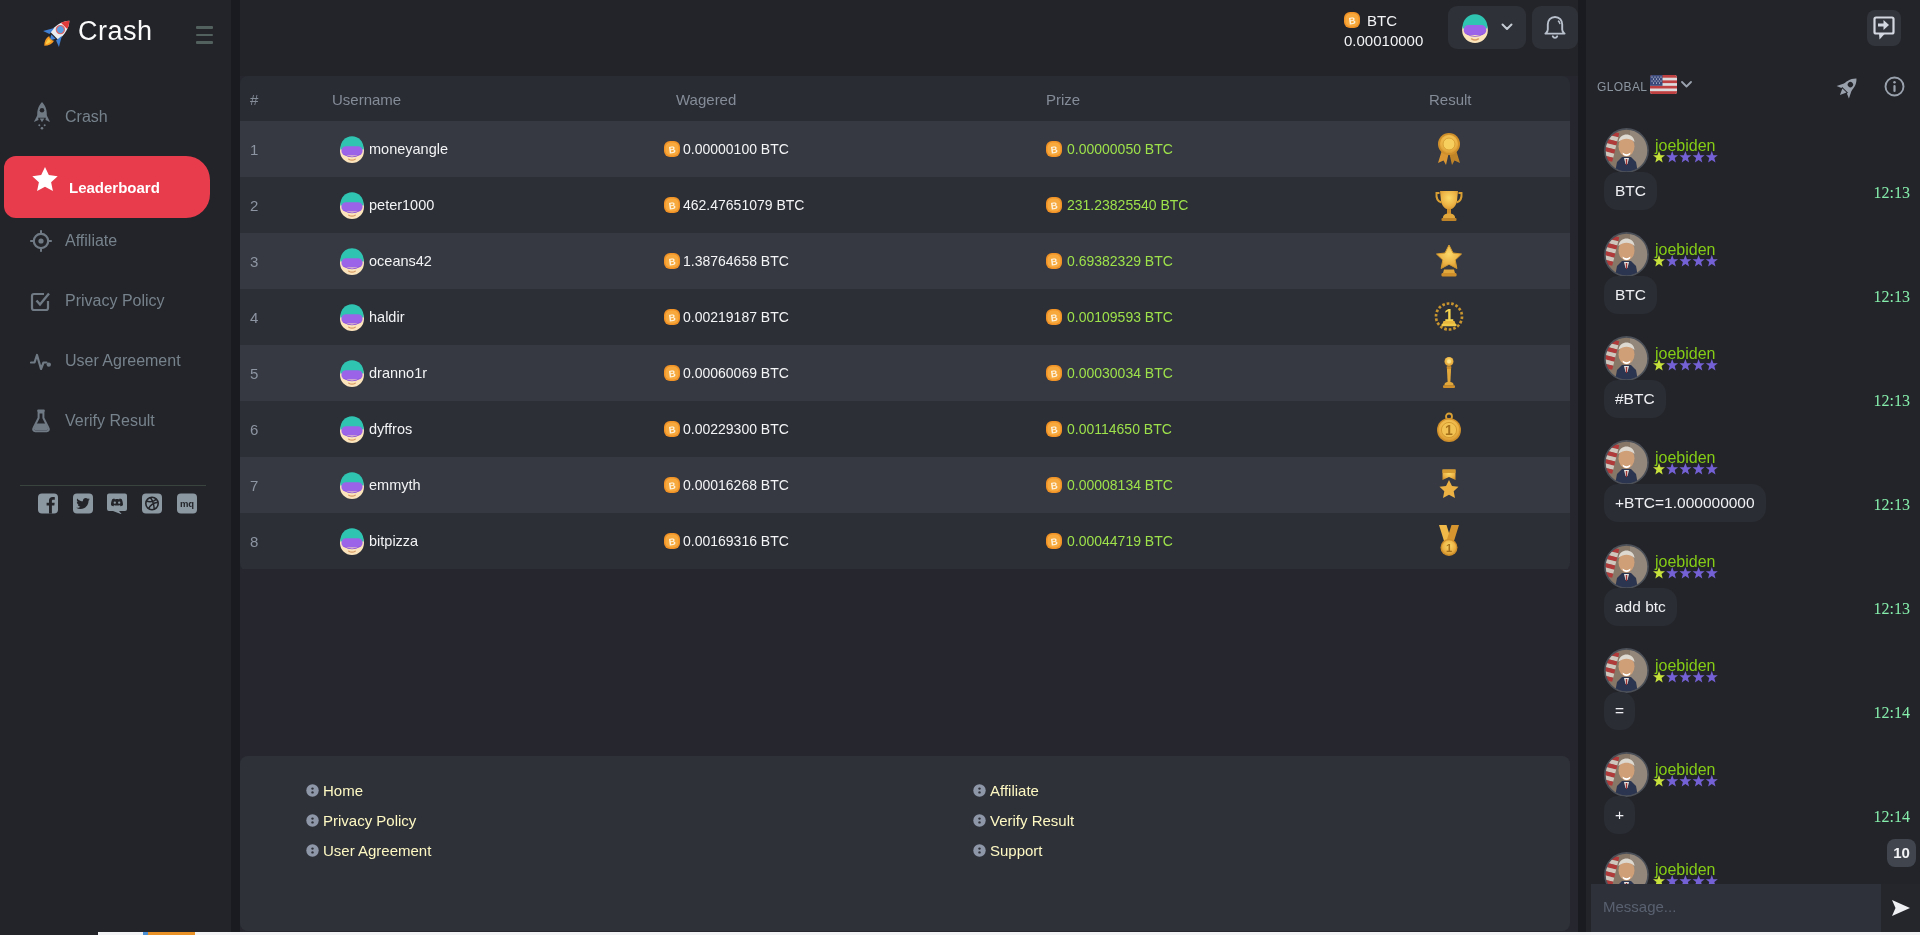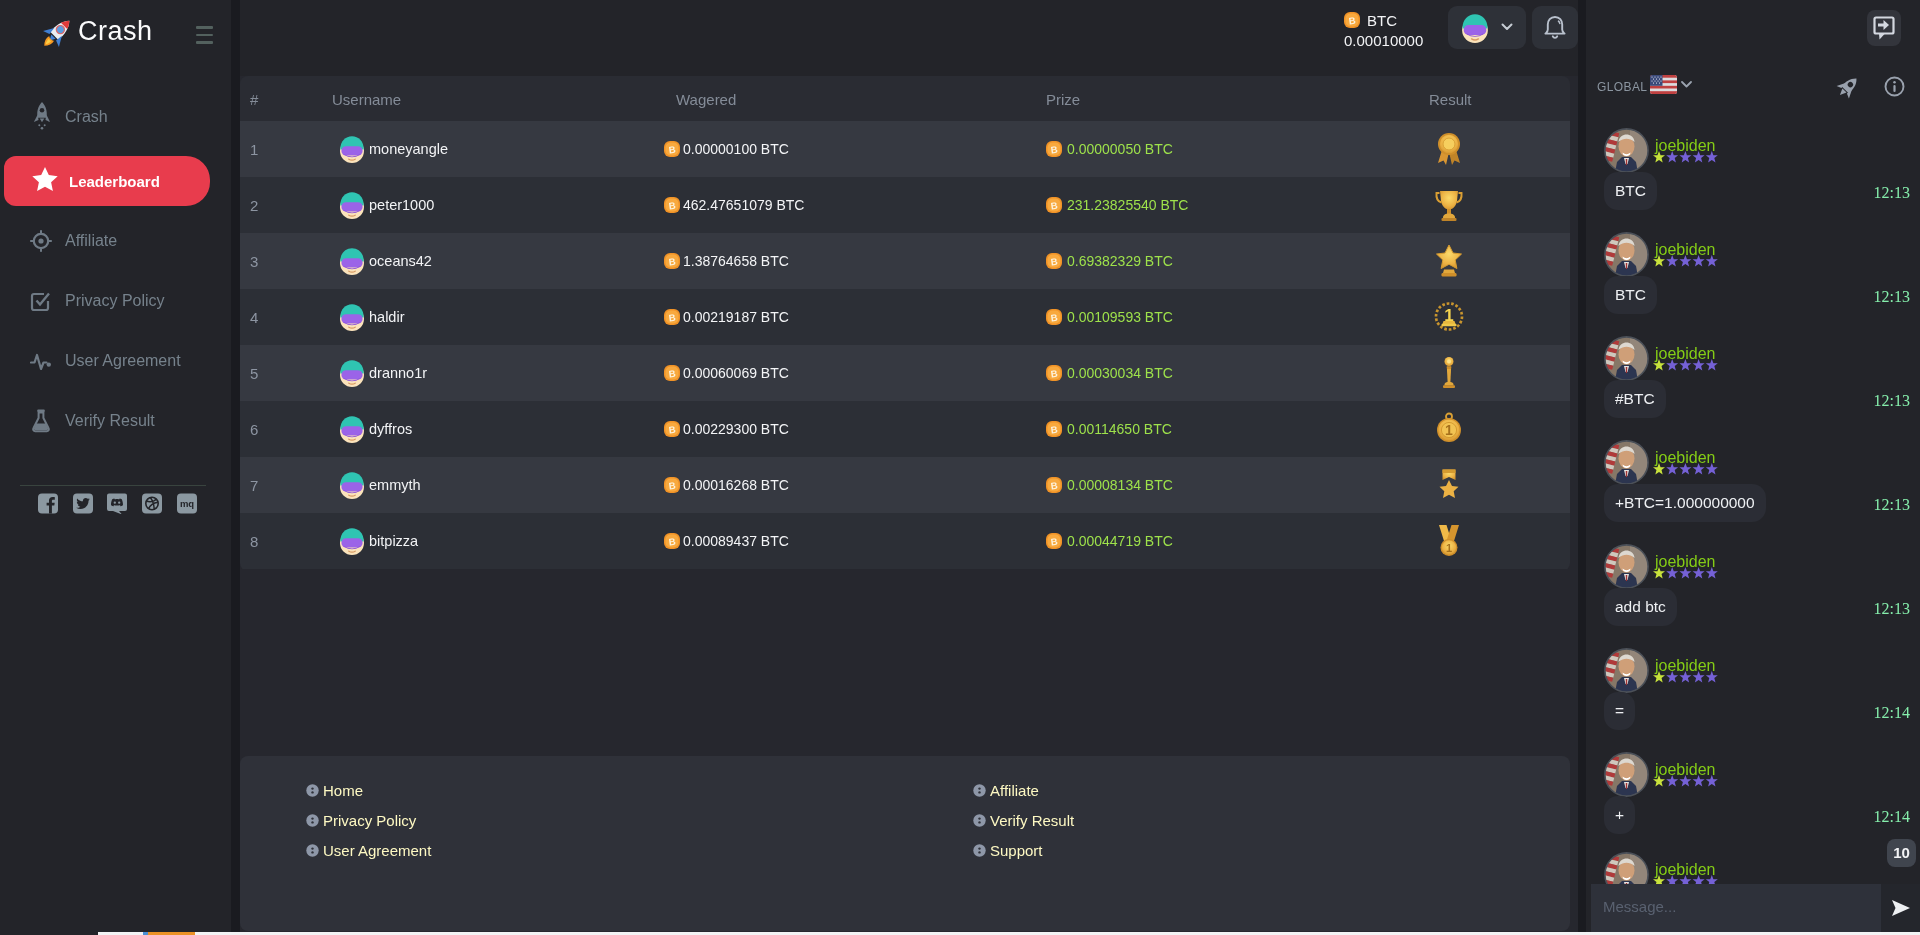--- a/index.html
+++ b/index.html
@@ -15,21 +15,21 @@
 #scrollR { left:1578px; top:0; width:8px; height:935px; background:#1a1b20; }
 #chat { left:1586px; top:0; width:334px; height:935px; background:#232429; }
 
 
 #logoTxt { left:78px; top:16px; font-size:27px; color:#fbfbfc; font-weight:400; letter-spacing:0.5px; }
 #burger span { display:block; width:17px; height:2.5px; background:#53615e; margin-bottom:5px; border-radius:1px; }
 #burger { left:196px; top:26px; }
 .navitem { left:0; width:231px; height:46px; color:#76828c; font-size:16px; }
 .navitem .nicon { position:absolute; left:30px; top:50%; transform:translateY(-50%); width:22px; height:26px; }
 .navitem .ntext { position:absolute; left:65px; top:50%; transform:translateY(-50%); }
-#activePill { left:4px; top:156px; width:206px; height:50px; background:#e83c4d; border-radius:12px 24px 24px 12px; }
+#activePill { left:4px; top:156px; width:206px; height:62px; background:#e83c4d; border-radius:12px 24px 24px 12px; }
 #activePill .ntext { color:#ffffff; font-weight:bold; font-size:15px; }
 #sideDivider { left:20px; top:485px; width:186px; height:1px; background:#39443f; }
 .soc { top:493px; width:20px; height:21px; }
 
 
 #table { left:240px; top:76px; width:1330px; height:495px; border-radius:8px; overflow:hidden; }
 #thead { left:0; top:0; width:1330px; height:45px; background:#2a2c33; color:#848c98; font-size:15px; }
 .trow { left:0; width:1330px; height:56px; }
 .rodd { background:#363941; }
 .reven { background:#2c2f36; }
@@ -429,21 +429,21 @@
     </div>
     <div class="abs trow reven" style="top:437px;">
       <span class="cnum">8</span>
         <svg class="cavatar" viewBox="0 0 28 28">
           <use href="#beanie"></use>
         </svg>
         <span class="cuser">bitpizza</span>
       <svg class="ccoin1" viewBox="0 0 16 16">
           <use href="#coin"></use>
         </svg>
-        <span class="cwag">0.00089437 BTC</span>
+        <span class="cwag">0.00169316 BTC</span>
       <svg class="ccoin2" viewBox="0 0 16 16">
           <use href="#coin"></use>
         </svg>
         <span class="cprize">0.00044719 BTC</span>
       <svg class="cmedal" viewBox="0 0 34 34">
           <use href="#med8"></use>
         </svg>
     </div>
   </div>
 

